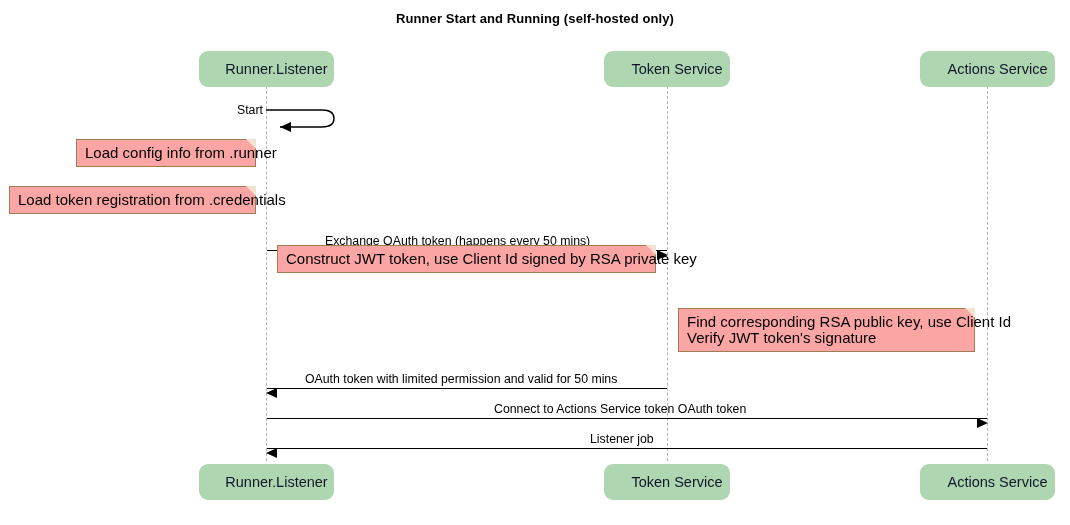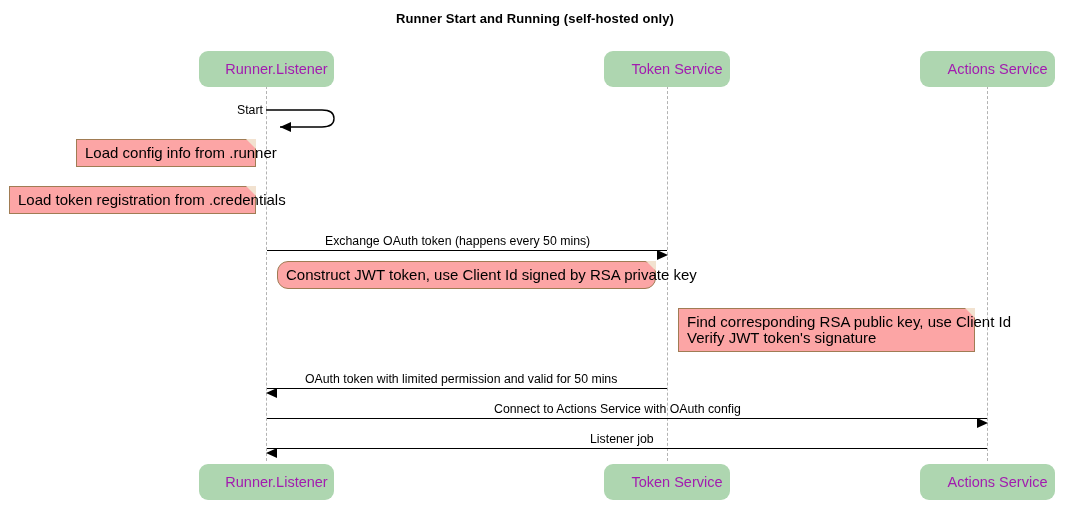--- a/index.html
+++ b/index.html
@@ -35,21 +35,21 @@
     letter-spacing: 0.1px;
   }
 
   
   .participant {
     position: absolute;
     box-sizing: border-box;
     height: 36px;
     border-radius: 9px;
     background: #aed6b0;
-    color: #a21caf;
+    color: #0f172a;
     font-size: 14.5px;
     display: flex;
     align-items: center;
     justify-content: center;
     white-space: nowrap;
     z-index: 5;
     padding-left: 20px;
   }
 
   
@@ -186,38 +186,38 @@
   <div class="note" style="left:9px; top:186px; width:247px;text-align:center;">
     <span class="fold"></span>
     <span class="fold-edge"></span>
     <span class="note-line">Load token registration from .credentials</span>
   </div>
 
   <div class="msg" style="left:267px; top:250px; width:400px;"></div>
   <div class="arrowhead right" style="left:657px; top:250px;"></div>
   <div class="msg-label" style="left:325px; top:234px;">Exchange OAuth token (happens every 50 mins)</div>
 
-  <div class="note" style="left:277px; top:261px; width:379px;border-radius:11px;">
+  <div class="note" style="left:277px; top:245px; width:379px;">
     <span class="fold"></span>
     <span class="fold-edge"></span>
     <span class="note-line">Construct JWT token, use Client Id signed by RSA private key</span>
   </div>
 
   <div class="note" style="left:678px; top:308px; width:297px;">
     <span class="fold"></span>
     <span class="fold-edge"></span>
     <span class="note-line">Find corresponding RSA public key, use Client Id</span>
     <span class="note-line">Verify JWT token's signature</span>
   </div>
 
   <div class="msg" style="left:267px; top:388px; width:400px;"></div>
   <div class="arrowhead left" style="left:266px; top:388px;"></div>
   <div class="msg-label" style="left:305px; top:372px;">OAuth token with limited permission and valid for 50 mins</div>
 
   <div class="msg" style="left:267px; top:418px; width:720px;"></div>
   <div class="arrowhead right" style="left:977px; top:418px;"></div>
-  <div class="msg-label" style="left:494px; top:402px;">Connect to Actions Service with OAuth config</div>
+  <div class="msg-label" style="left:494px; top:402px;">Connect to Actions Service token OAuth token</div>
 
   <div class="msg" style="left:267px; top:448px; width:720px;"></div>
   <div class="arrowhead left" style="left:266px; top:448px;"></div>
   <div class="msg-label" style="left:590px; top:432px;">Listener job</div>
 
 </div>
 
 </body></html>

